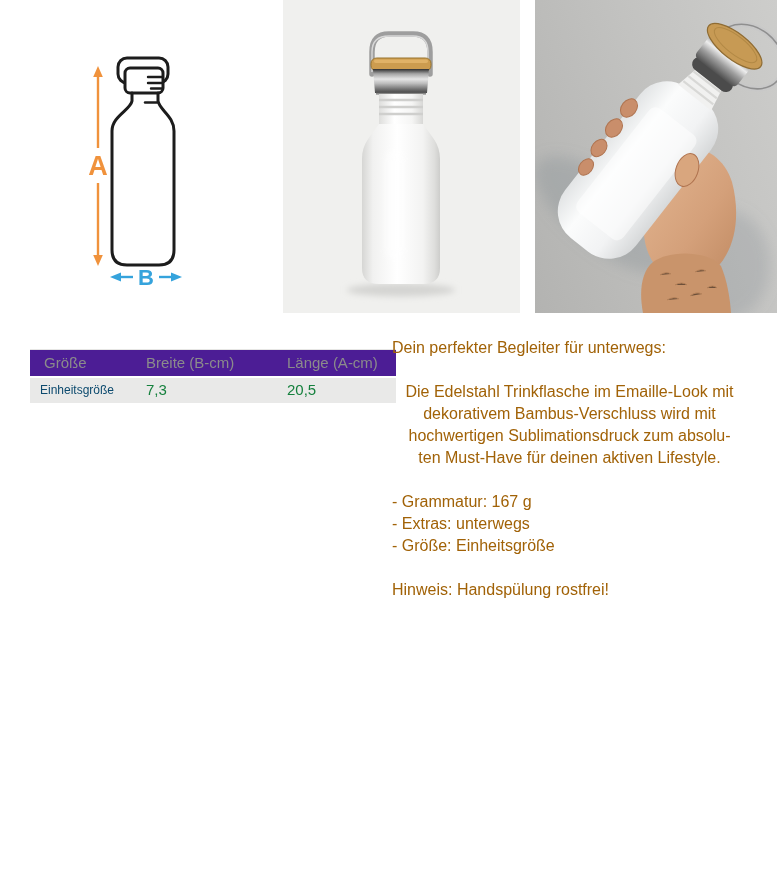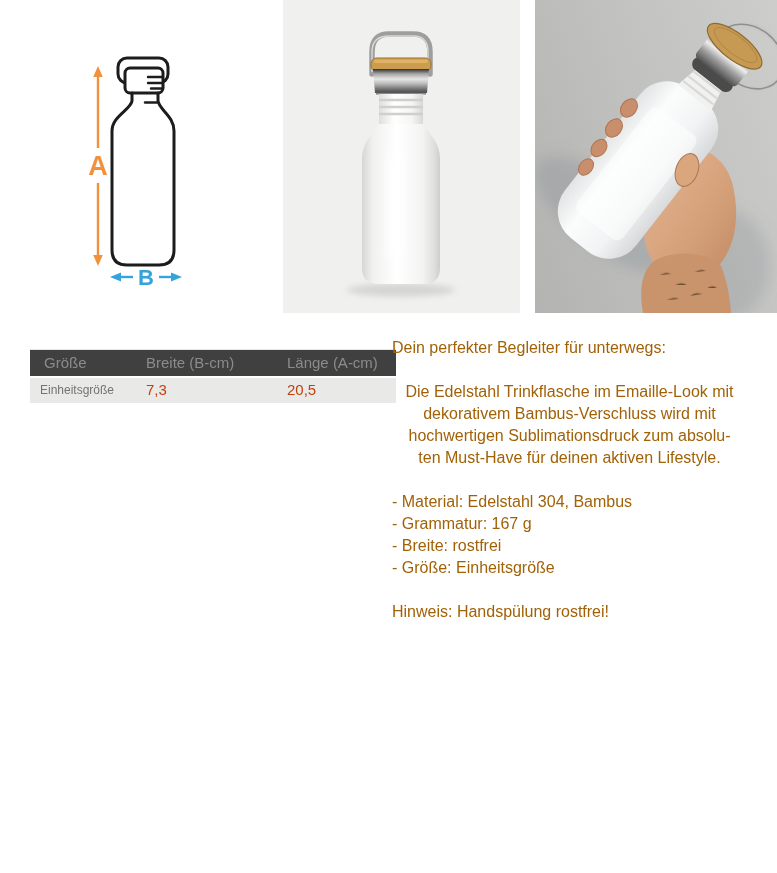--- a/index.html
+++ b/index.html
@@ -14,30 +14,30 @@
   .photo { position:absolute; top:0; height:313px; overflow:hidden; }
   .photo-studio { left:283px; width:237px; background:#f0f0ee; }
   .photo-hand  { left:535px; width:242px;
                  background:linear-gradient(250deg,#cdcdcb 0%,#c2c2c0 45%,#b3b3b1 100%); }
   .photo svg, .diagram svg { display:block; width:100%; height:100%; }
 
   
   .size-table { position:absolute; left:30px; top:349px; width:366px;
                 border-collapse:separate; border-spacing:0; table-layout:fixed; }
   .size-table th {
-    background:#404040; color:#8b8b8b; font-weight:400; font-size:15px;
+    background:#4c1d95; color:#8b8b8b; font-weight:400; font-size:15px;
     text-align:left; padding:4px 0 5px 0; border-top:1px solid #e6e6e4;
   }
   .size-table th.c1 { width:116px; padding-left:14px; }
   .size-table th.c2 { width:141px; }
   .size-table td {
-    background:#e9e9e8; color:#c2410c; font-size:15px;
+    background:#e9e9e8; color:#15803d; font-size:15px;
     padding:3px 0 5px 0; border-top:2px solid #ffffff;
   }
-  .size-table td.c1 { font-size:12px; color:#737373; padding-left:10px; }
+  .size-table td.c1 { font-size:12px; color:#0c4a6e; padding-left:10px; }
 
   
   .description { position:absolute; left:392px; top:337px; width:355px;
                  font-size:16px; line-height:22px; color:#a16207; }
   .description .blank-after { margin-bottom:22px; }
   .pre { white-space:pre-line;text-align:center; }
   .spec-line { display:block; }
 </style>
 </head>
 <body>
@@ -213,21 +213,20 @@
     </tbody>
   </table>
 
   <div class="description">
     <p class="blank-after">Dein perfekter Begleiter für unterwegs:</p>
     <p class="pre blank-after">Die Edelstahl Trinkflasche im Emaille-Look mit
 dekorativem Bambus-Verschluss wird mit
 hochwertigen Sublimationsdruck zum absolu-
 ten Must-Have für deinen aktiven Lifestyle.</p>
     <div class="blank-after">
-      <span class="spec-line">- Material: Edelstahl 304, Bambus</span>
       <span class="spec-line">- Grammatur: 167 g</span>
-      <span class="spec-line">- Breite: rostfrei</span>
+      <span class="spec-line">- Extras: unterwegs</span>
       <span class="spec-line">- Größe: Einheitsgröße</span>
     </div>
     <p>Hinweis: Handspülung rostfrei!</p>
   </div>
 
 </div>
 
 </body></html>

